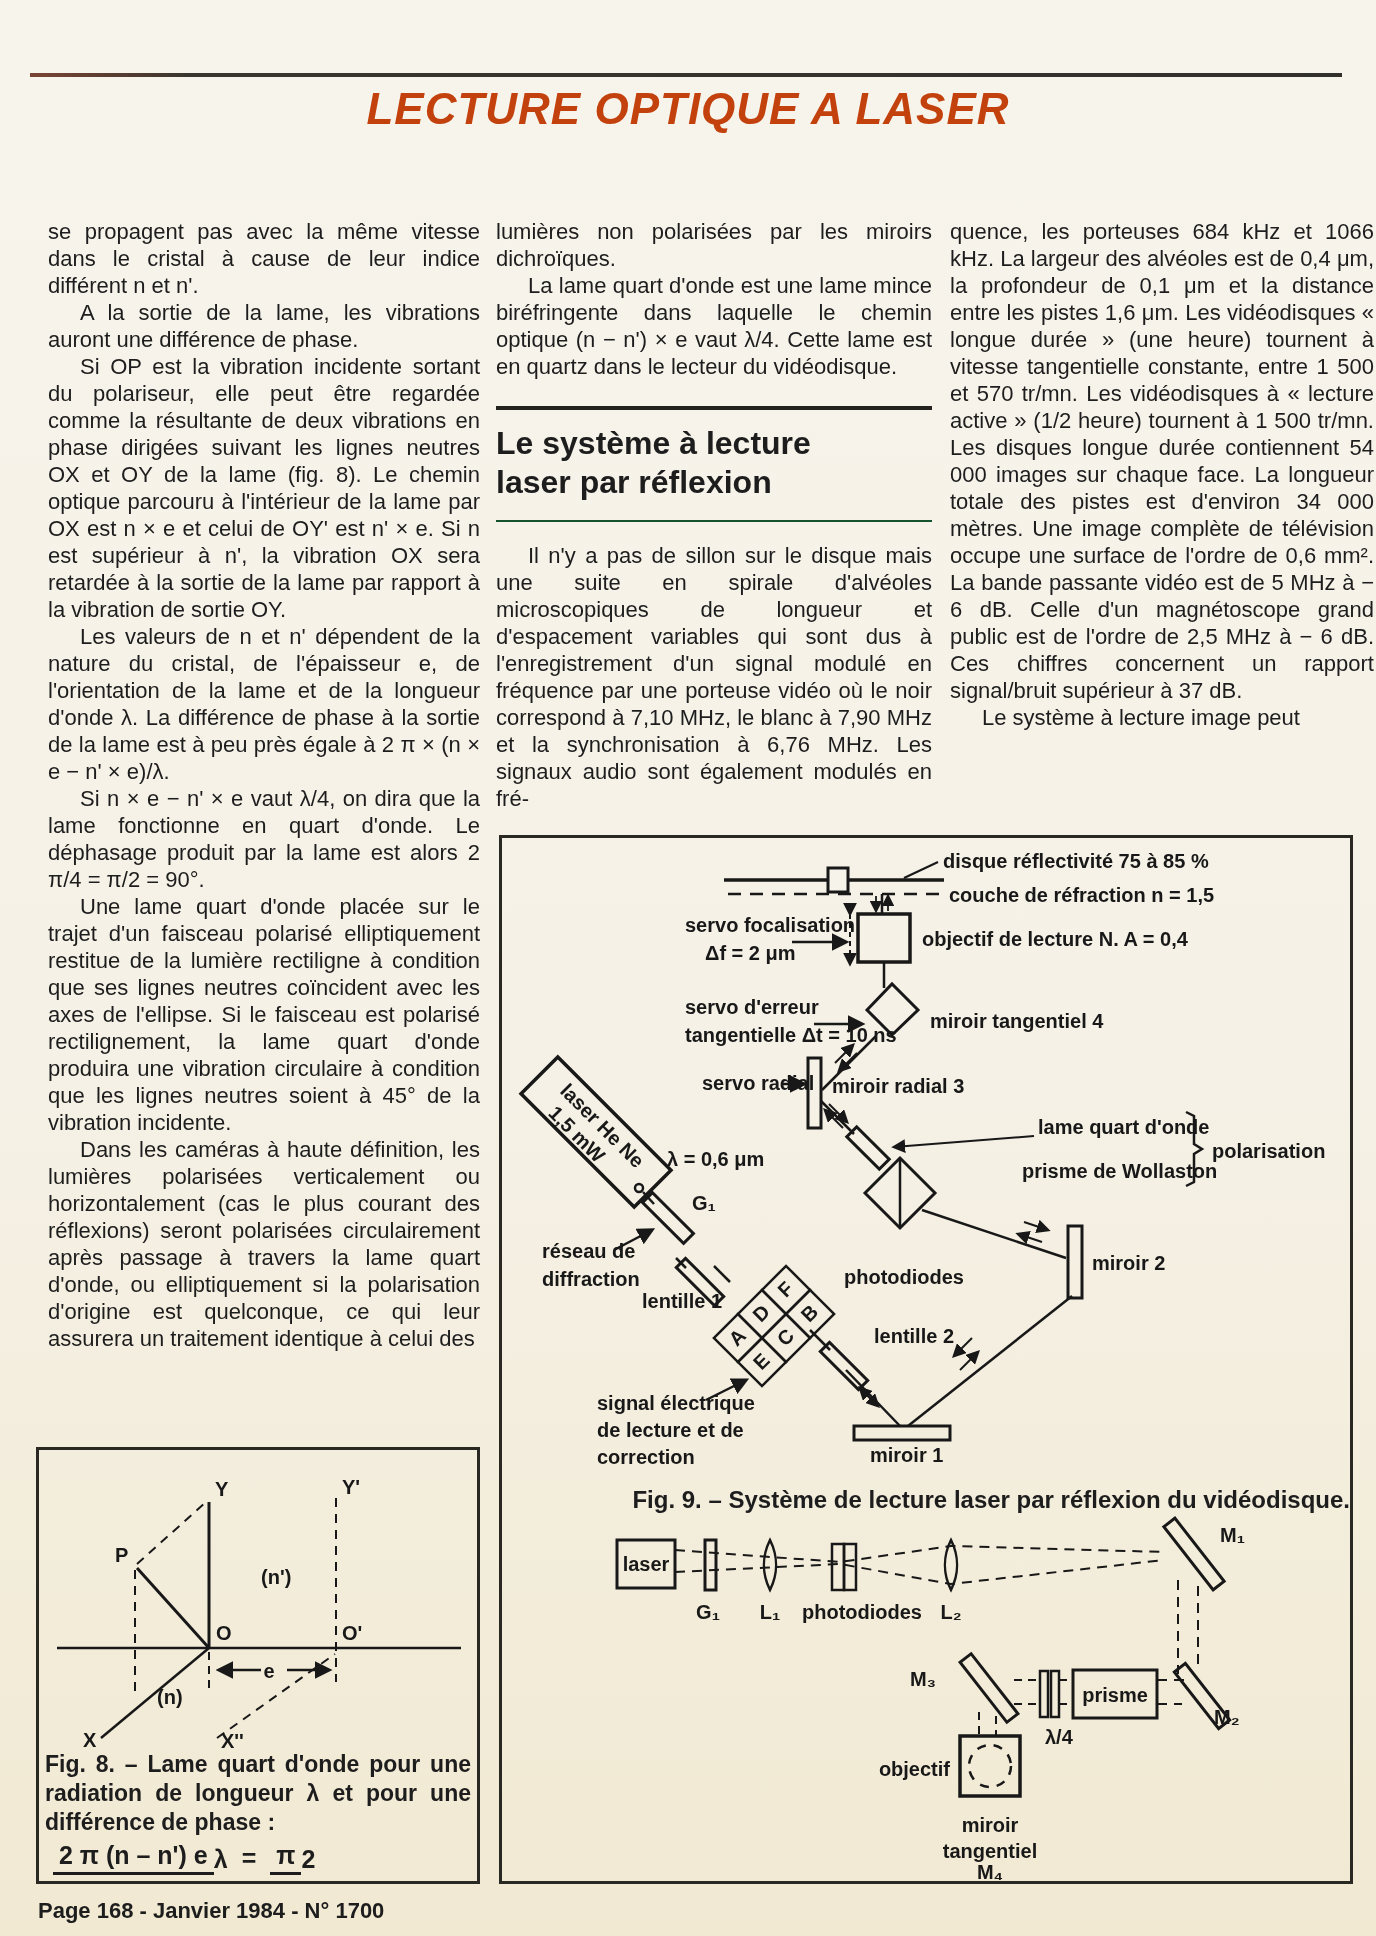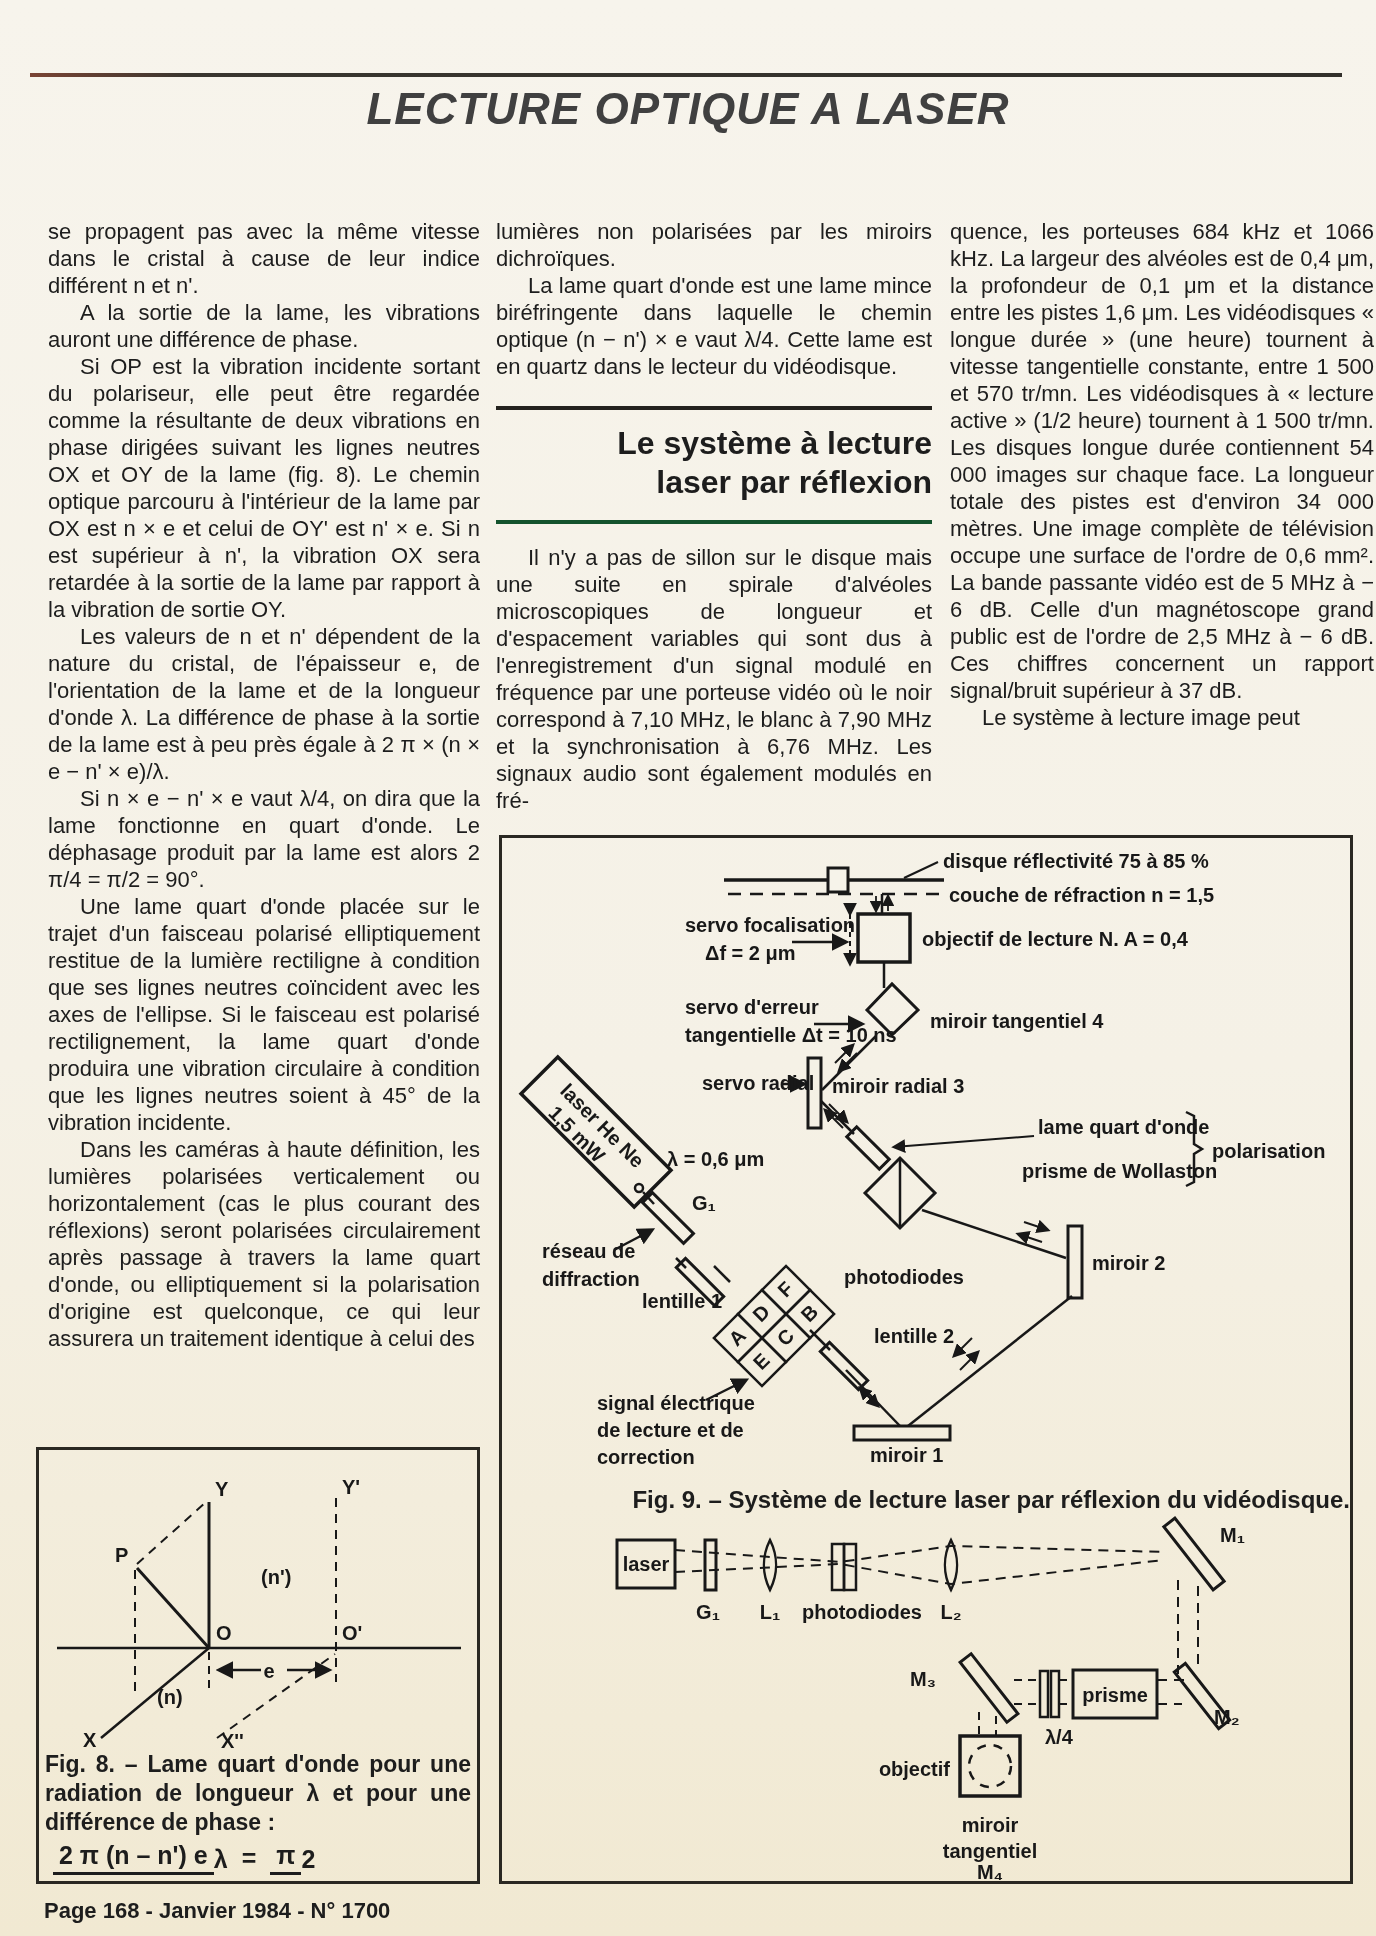--- a/index.html
+++ b/index.html
@@ -3,45 +3,45 @@
 <meta charset="utf-8">
 <style>
   html,body{margin:0;padding:0;}
   body{width:1376px;height:1936px;position:relative;
        background:linear-gradient(180deg,#f7f4ec 0%,#f5f1e6 55%,#f1e9d2 100%);
        font-family:"Liberation Sans","DejaVu Sans",sans-serif;color:#1d1d1d;
        overflow:hidden;}
   .top-rule{position:absolute;left:30px;top:73px;width:1312px;height:4px;
        background:linear-gradient(90deg,#7a4434 0%,#39362f 12%,#32302b 100%);}
   .title{position:absolute;left:0;top:84px;width:1376px;text-align:center;
-       font-size:44px;font-weight:bold;font-style:italic;color:#404040;
+       font-size:44px;font-weight:bold;font-style:italic;color:#c2410c;
        letter-spacing:1px;margin:0;}
   .col{position:absolute;top:218px;font-size:22px;line-height:27px;text-align:justify;}
   .col p{margin:0;}
   .col p.ind{text-indent:32px;}
   .col1{left:48px;width:432px;}
   .col2{left:496px;width:436px;}
   .col3{left:950px;width:424px;}
-  .section-heading{border-top:4px solid #24221e;border-bottom:4px solid #14532d;
+  .section-heading{border-top:4px solid #24221e;border-bottom:2px solid #14532d;
        margin:26px 0 20px 0;padding:14px 0 18px 0;
-       font-size:32px;line-height:39px;font-weight:bold;text-align:right;}
+       font-size:32px;line-height:39px;font-weight:bold;text-align:left;}
   .figbox{position:absolute;border:3px solid #2a2822;box-sizing:border-box;}
   .fig8{left:36px;top:1447px;width:444px;height:437px;}
   .fig9{left:499px;top:835px;width:854px;height:1049px;}
   .fig8 figcaption{padding:0 6px;font-weight:bold;font-size:23px;line-height:29px;text-align:justify;}
   .formula{display:flex;align-items:center;gap:14px;padding:4px 14px 0 14px;font-weight:bold;font-size:25px;}
   .frac{display:inline-flex;align-items:center;}
   .frac .num{border-bottom:3px solid #1d1d1d;padding:0 6px 2px 6px;}
   .frac .den{padding-top:2px;}
   svg{display:block;}
   svg text{font-family:"Liberation Sans","DejaVu Sans",sans-serif;font-weight:bold;
        font-size:20px;fill:#181818;}
   .fig9-caption{position:absolute;left:0;top:648px;width:100%;text-align:right;
        font-weight:bold;font-size:24px;}
-  .footer{position:absolute;left:44px;top:1898px;font-weight:bold;font-size:22px;}
+  .footer{position:absolute;left:38px;top:1898px;font-weight:bold;font-size:22px;}
   figure{margin:0;}
 </style>
 </head>
 <body>
 
 <div class="top-rule"></div>
 <h1 class="title">LECTURE OPTIQUE A LASER</h1>
 
 <div class="col col1">
   <p>se propagent pas avec la même vitesse dans le cristal à cause de leur indice différent n et n'.</p>

